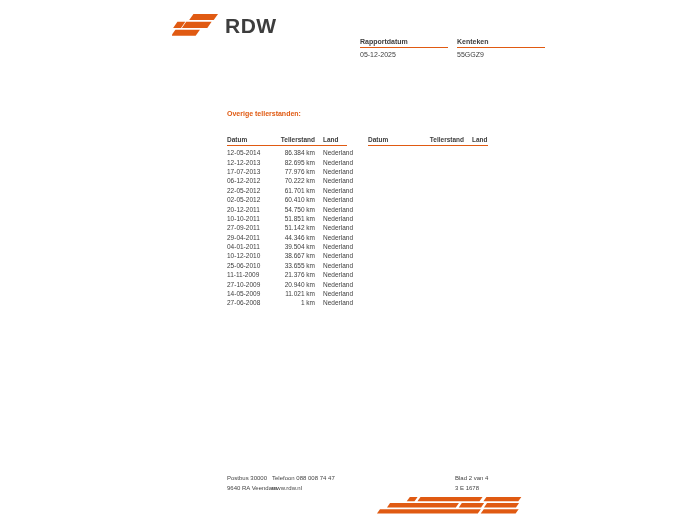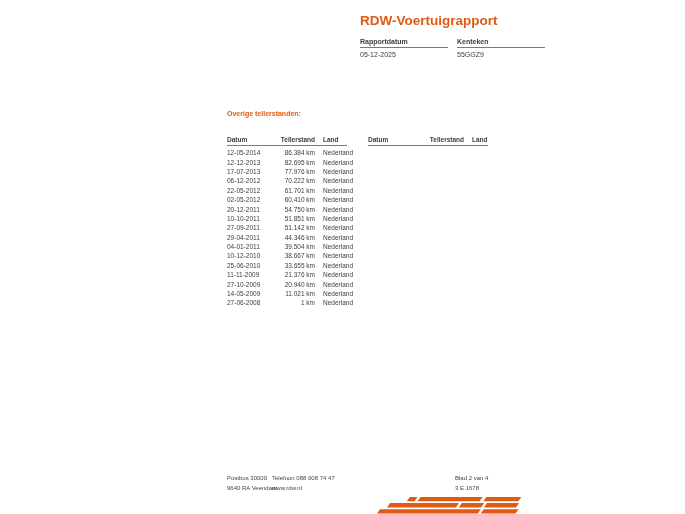--- a/index.html
+++ b/index.html
@@ -41,22 +41,32 @@
   .fb-contact{left:272px;}
   .fb-page{left:455px;}
   
   .bottom-deco{position:absolute;left:372px;top:497px;width:160px;height:16.5px;}
 </style>
 </head>
 <body>
 
 <div class="page">
 
-
-  <h1 class="report-title">RDW-Voertuigrapport</h1>
+  <div class="logo">
+    <svg class="logo-flag" viewBox="0 0 105 53" xmlns="http://www.w3.org/2000/svg">
+      <g fill="#e05a12" transform="translate(45,0) skewX(-35)">
+        <rect x="4" y="0" width="56" height="14"></rect>
+        <rect x="-20" y="18" width="18" height="14"></rect>
+        <rect x="0" y="18" width="58" height="14"></rect>
+        <rect x="-12" y="36" width="56" height="14"></rect>
+      </g>
+    </svg>
+    <span class="logo-text">RDW</span>
+  </div>
+
 
   <div class="meta">
     <div class="meta-col">
       <div class="meta-label">Rapportdatum</div>
       <div class="meta-value">05-12-2025</div>
     </div>
     <div class="meta-col">
       <div class="meta-label">Kenteken</div>
       <div class="meta-value">55GGZ9</div>
     </div>

